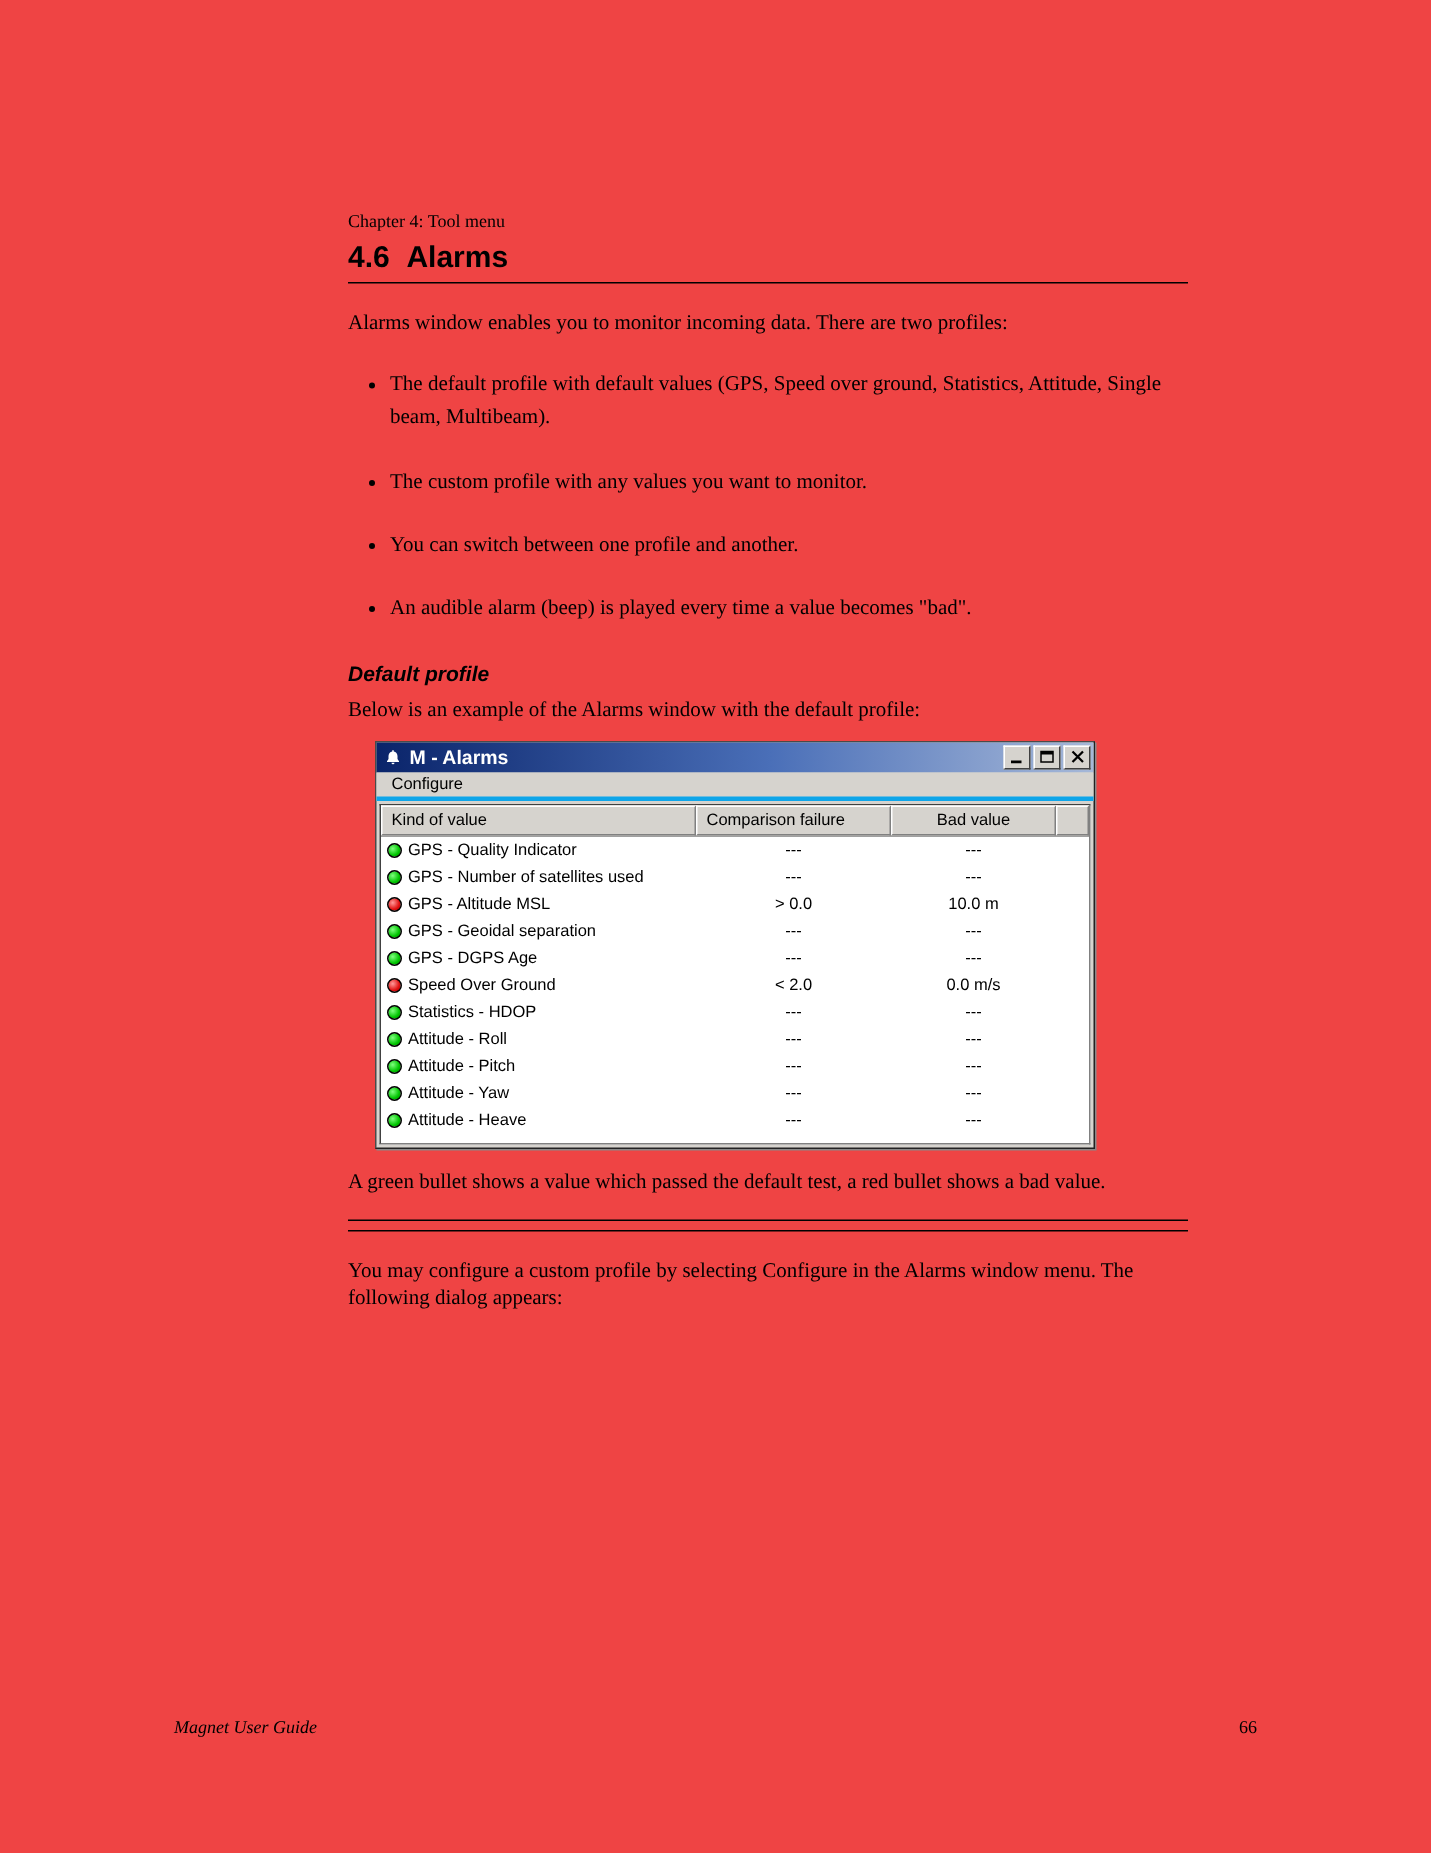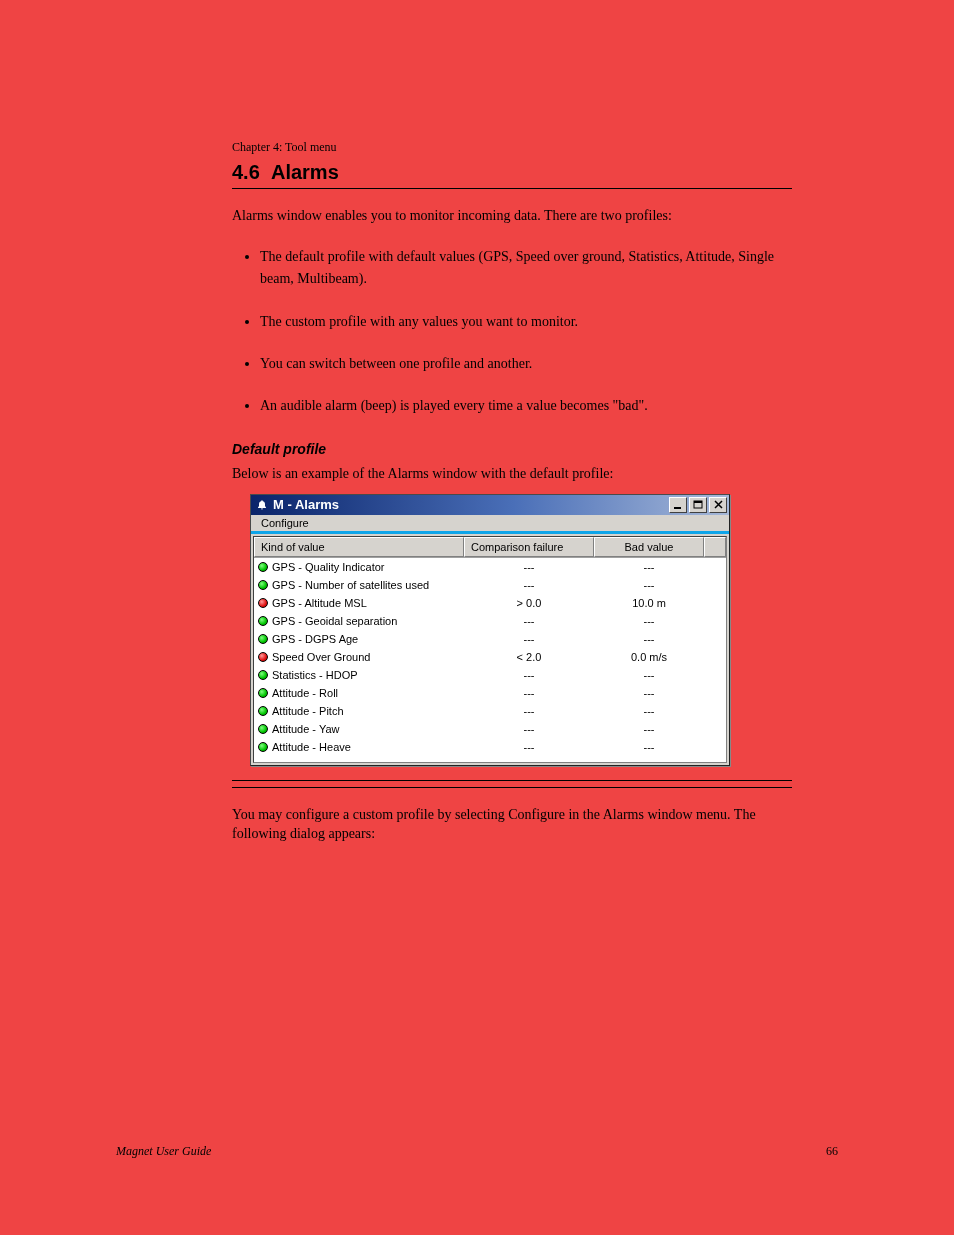--- a/index.html
+++ b/index.html
@@ -342,20 +342,23 @@
                 <span class="dot green"></span>
               </span>
               <span class="name-cell">Attitude - Heave</span>
               <span class="comp-cell">---</span>
               <span class="bad-cell">---</span>
             </div>
           </div>
       </div>
     </div>
 
+    <div class="body-text after-screenshot">
+      <p>A green bullet shows a value which passed the default test, a red bullet shows a bad value.</p>
+    </div>
 
     <hr class="rule-wide">
     <hr class="rule">
     <div class="body-text">
       <p>You may configure a custom profile by selecting Configure in the Alarms window menu. The following dialog appears:</p>
     </div>
   </div>
 
   <div class="page-footer-left">Magnet User Guide</div>
   <div class="page-footer-right">66</div>

